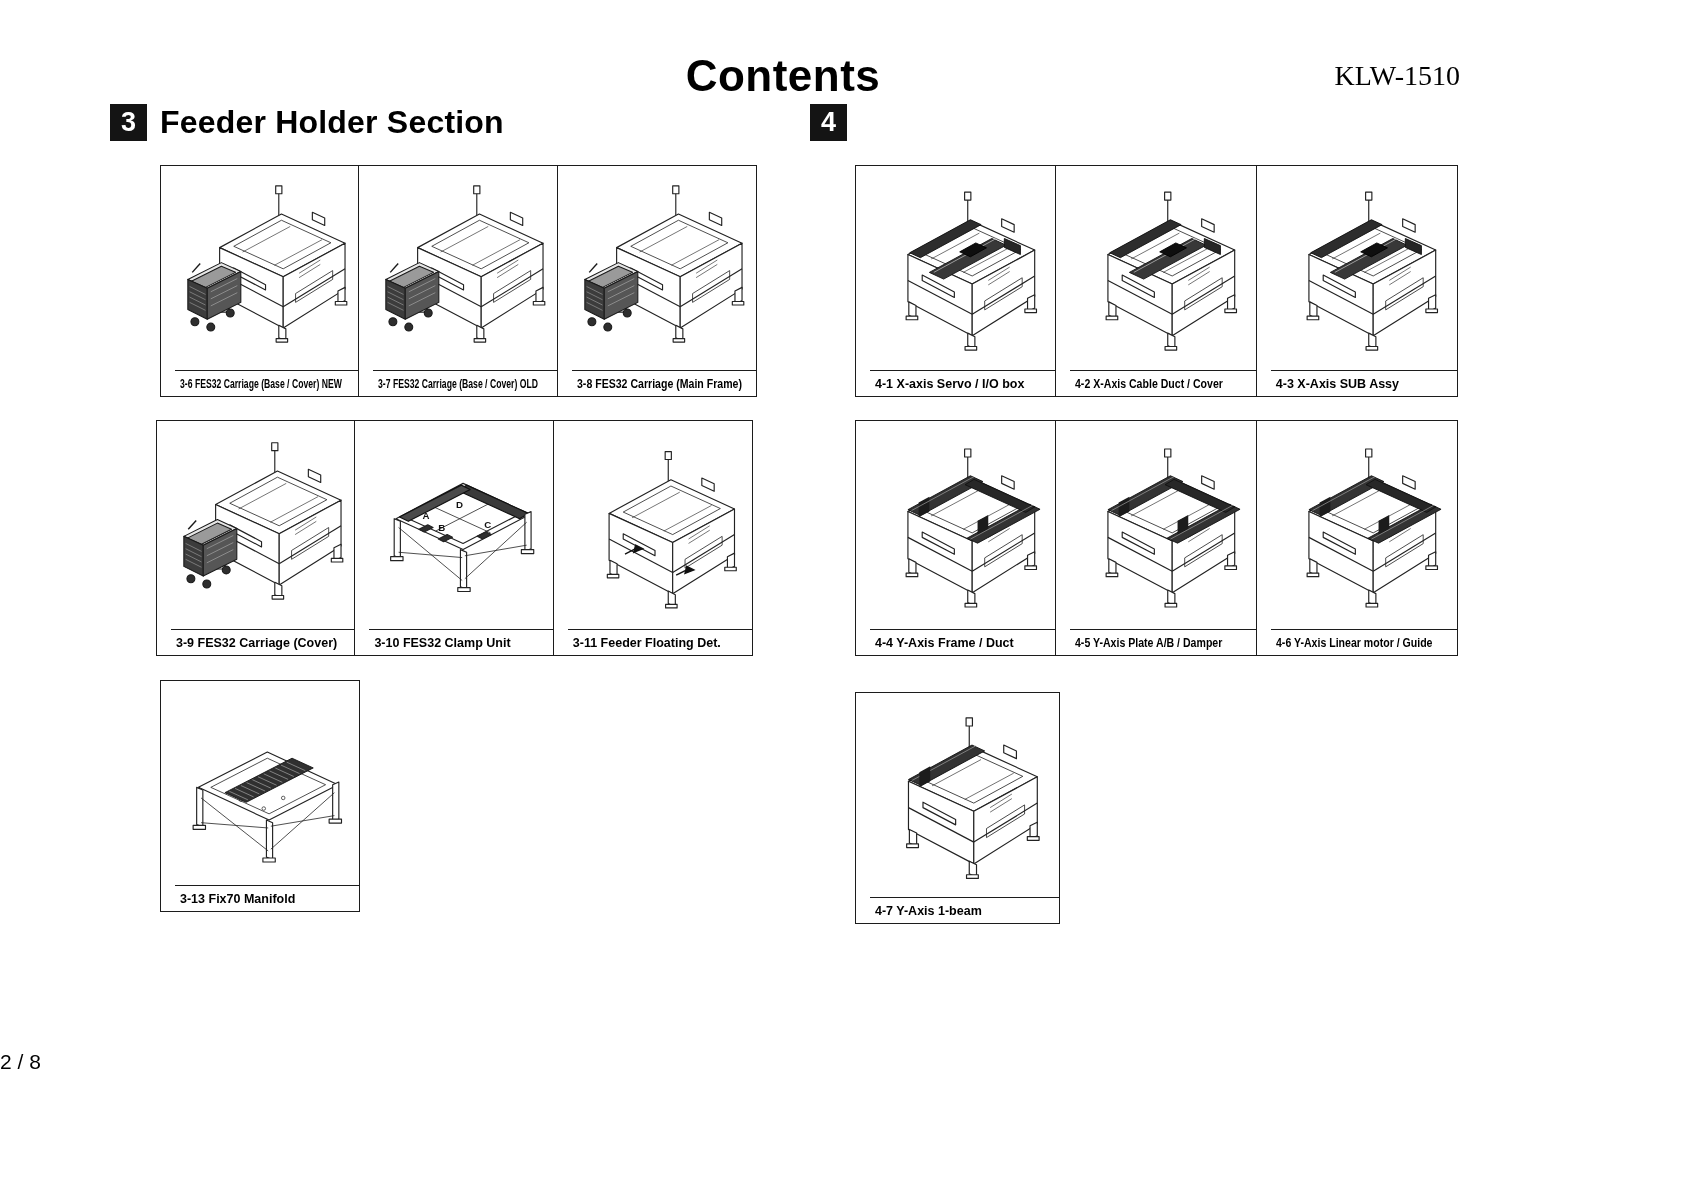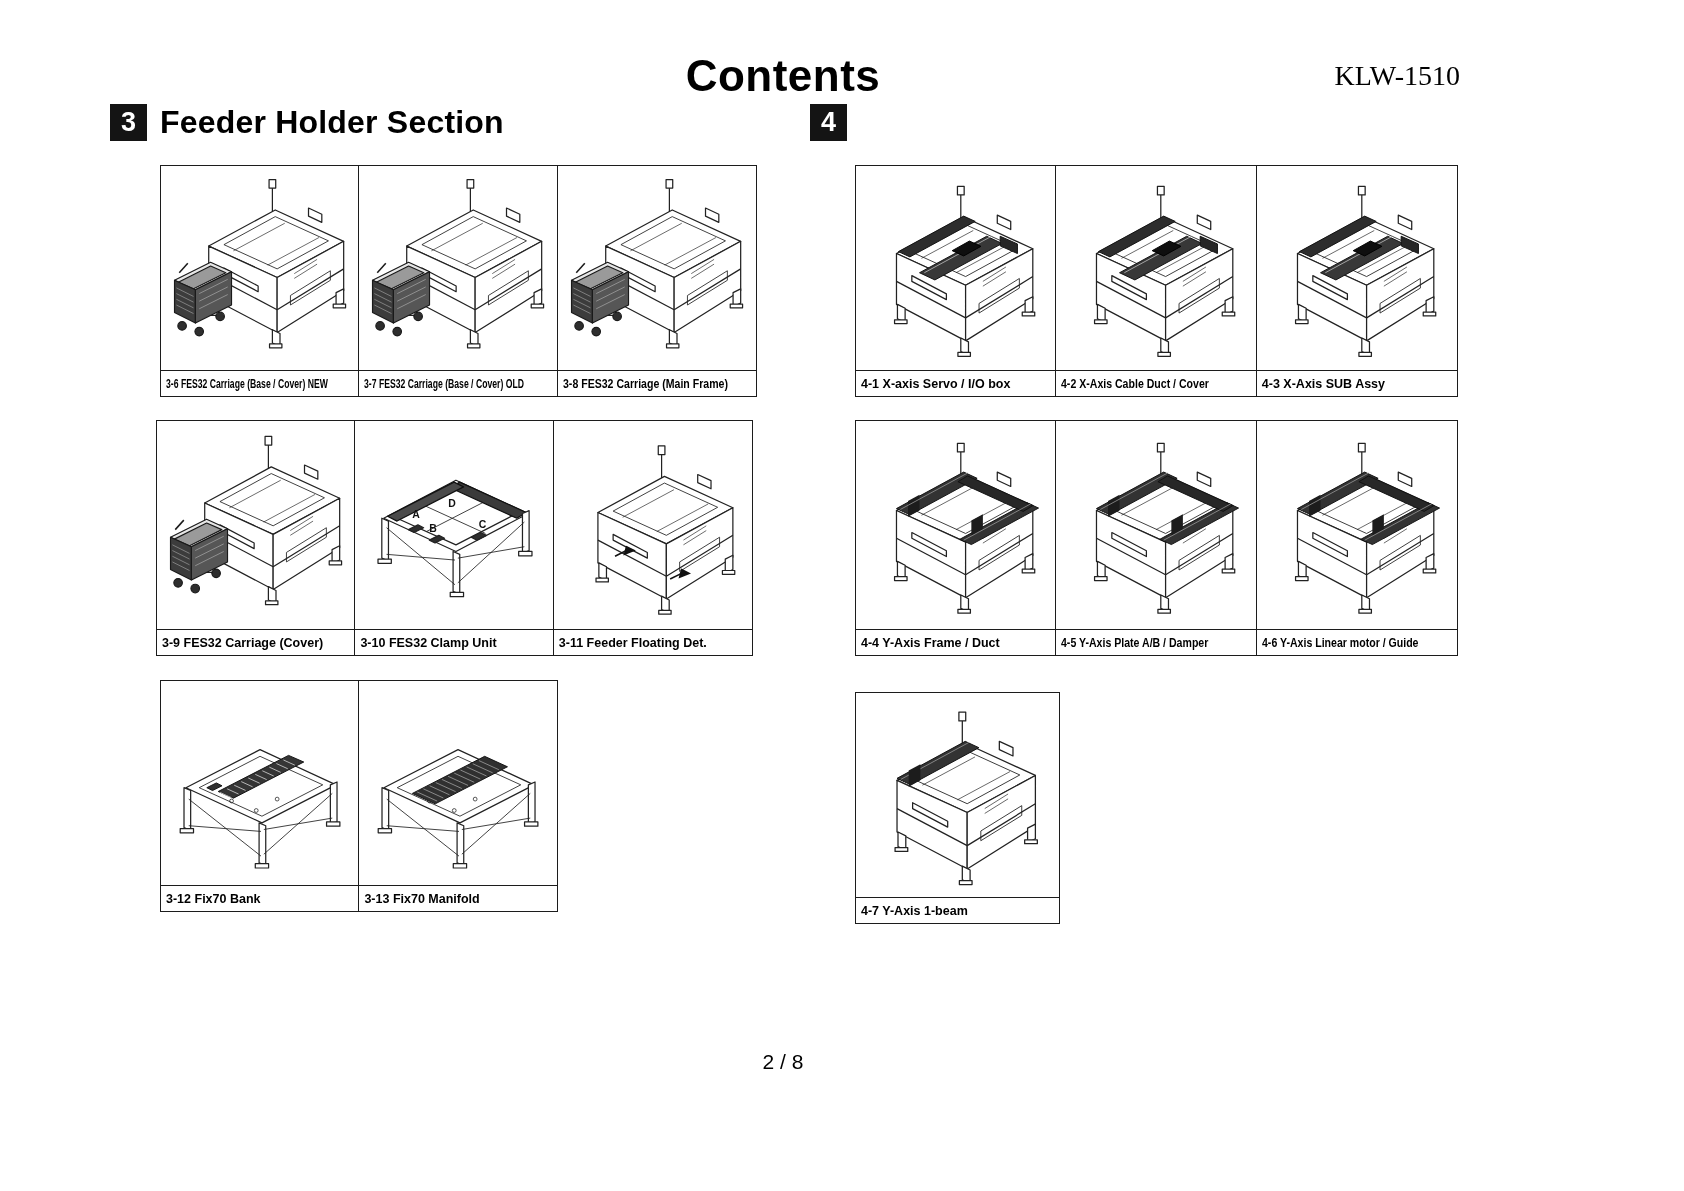--- a/index.html
+++ b/index.html
@@ -23,40 +23,40 @@
   .section-header.s4 { left: 810px; top: 104px; }
   .section-num {
     width: 37px; height: 37px; background: #141414; color: #fff;
     font-size: 27px; font-weight: 700;
     display: flex; align-items: center; justify-content: center;
     flex: 0 0 auto;
   }
   .section-title { font-size: 32px; font-weight: 700; margin-left: 13px; letter-spacing: .2px; }
 
   .grid-row { position: absolute; display: flex; }
-  .grid-row .cell { width: var(--cw, 200px); height: var(--ch, 232px); }
+  .grid-row .cell { width: var(--cw, 200px); height: var(--ch, 232px); padding-left: 14px; }
   figure.cell { margin: 0; }
   .cell {
     border: 1.6px solid #1c1c1c; background: #fff;
     display: flex; flex-direction: column;
   }
   .cell + .cell { margin-left: -1.6px; }
   .thumb { flex: 1; display: flex; align-items: center; justify-content: center; overflow: hidden; }
   .thumb svg { width: 96%; height: 97%; }
   .cap {
     border-top: 1.6px solid #1c1c1c; height: 26px; flex: 0 0 26px;
     display: flex; align-items: center; padding: 0 5px;
     font-size: 12.5px; font-weight: 700; white-space: nowrap; overflow: hidden;
   }
   .cap .t { display: inline-block; transform-origin: 0 50%; }
   .cap .t.sm { font-size: 12px; transform: scaleX(.88); }
   .cap .t.xs { font-size: 12px; transform: scaleX(.72); }
   .page-num {
     position: absolute; top: 1050px; left: 0; width: 1566px;
-    text-align: center; font-size: 21px;
+    text-align: left; font-size: 21px;
   }
   .defs-holder { position: absolute; width: 0; height: 0; overflow: hidden; }
 </style>
 </head>
 <body>
 
 <svg class="defs-holder" aria-hidden="true">
   <defs>
 
     <g id="mach-body" stroke="#222" stroke-width="1.3" stroke-linejoin="round" fill="#fff">
@@ -301,30 +301,20 @@
     </div>
     <figcaption class="cap">
         <span class="t">3-11 Feeder Floating Det.</span>
       </figcaption>
   </figure>
 </div>
 
 <div class="grid-row" style="left:160px;top:680px;--cw:200px;--ch:232px;">
   <figure class="cell">
     <div class="thumb">
-      <svg viewBox="0 0 200 190" aria-label="fix70-bank-frame">
-          <use href="#ill-bank"></use>
-        </svg>
-    </div>
-    <figcaption class="cap">
-        <span class="t">3-12 Fix70 Bank</span>
-      </figcaption>
-  </figure>
-  <figure class="cell">
-    <div class="thumb">
       <svg viewBox="0 0 200 190" aria-label="fix70-manifold-frame">
           <use href="#ill-manifold"></use>
         </svg>
     </div>
     <figcaption class="cap">
         <span class="t">3-13 Fix70 Manifold</span>
       </figcaption>
   </figure>
 </div>
 

